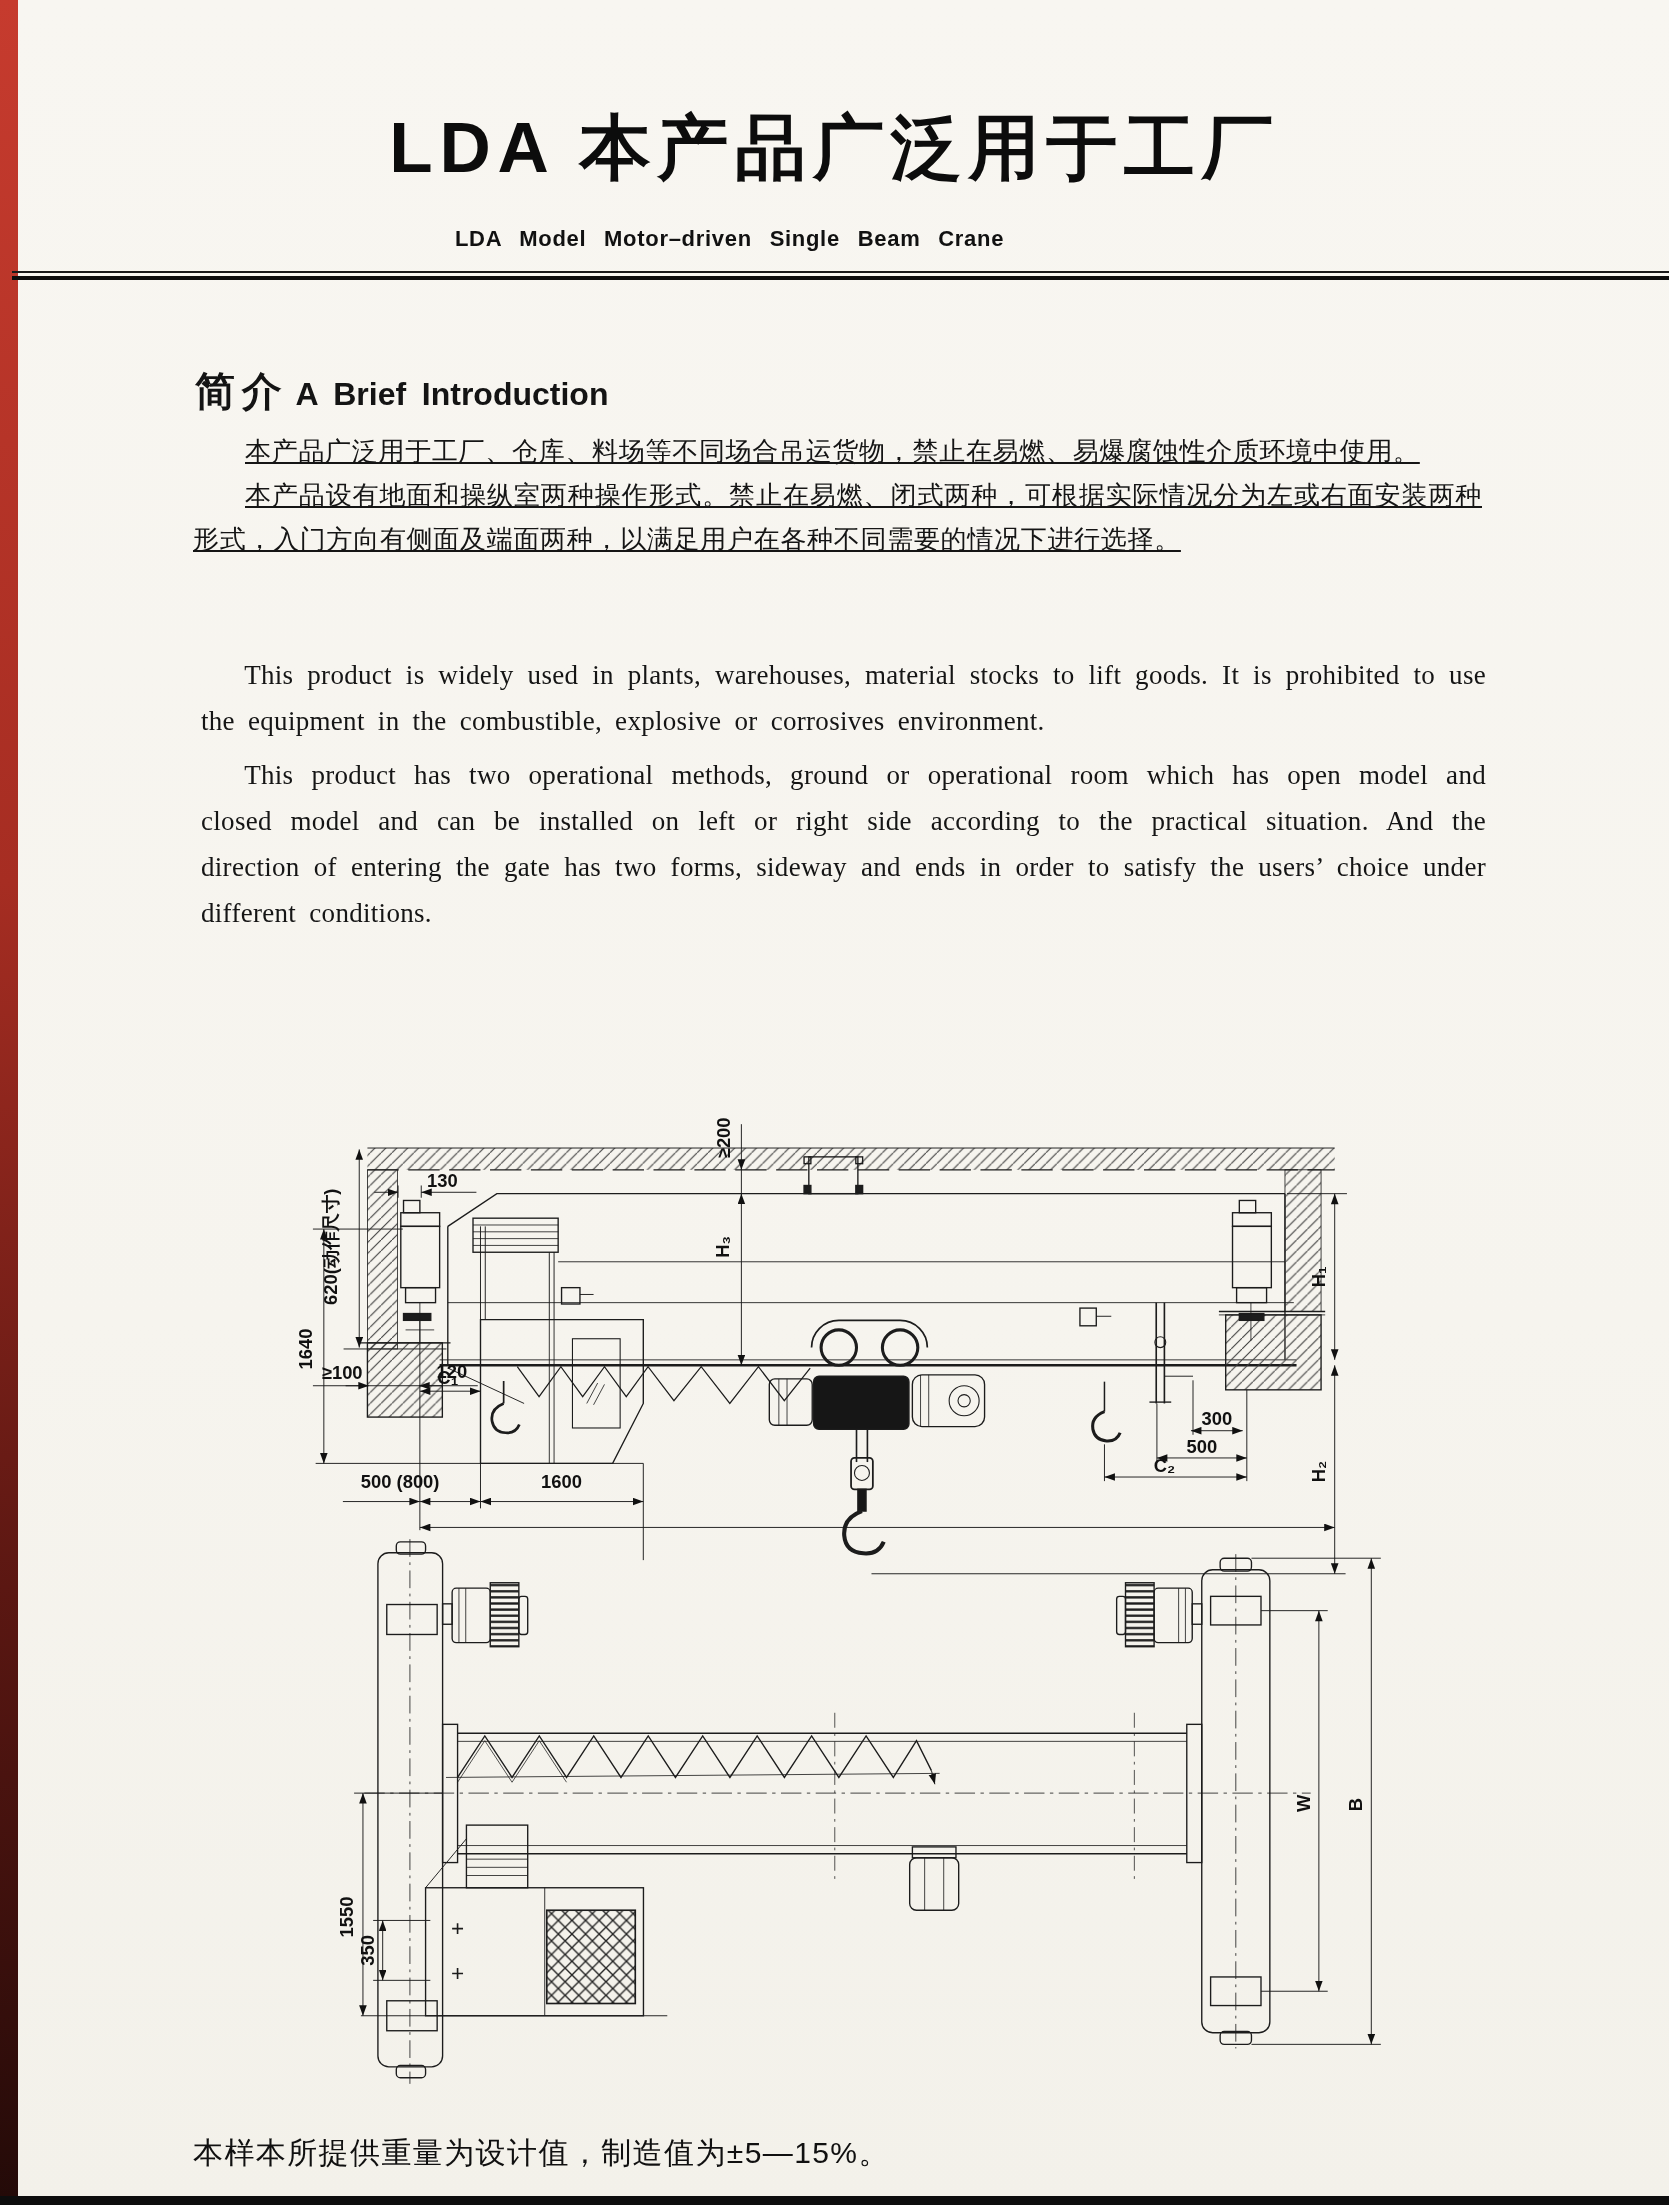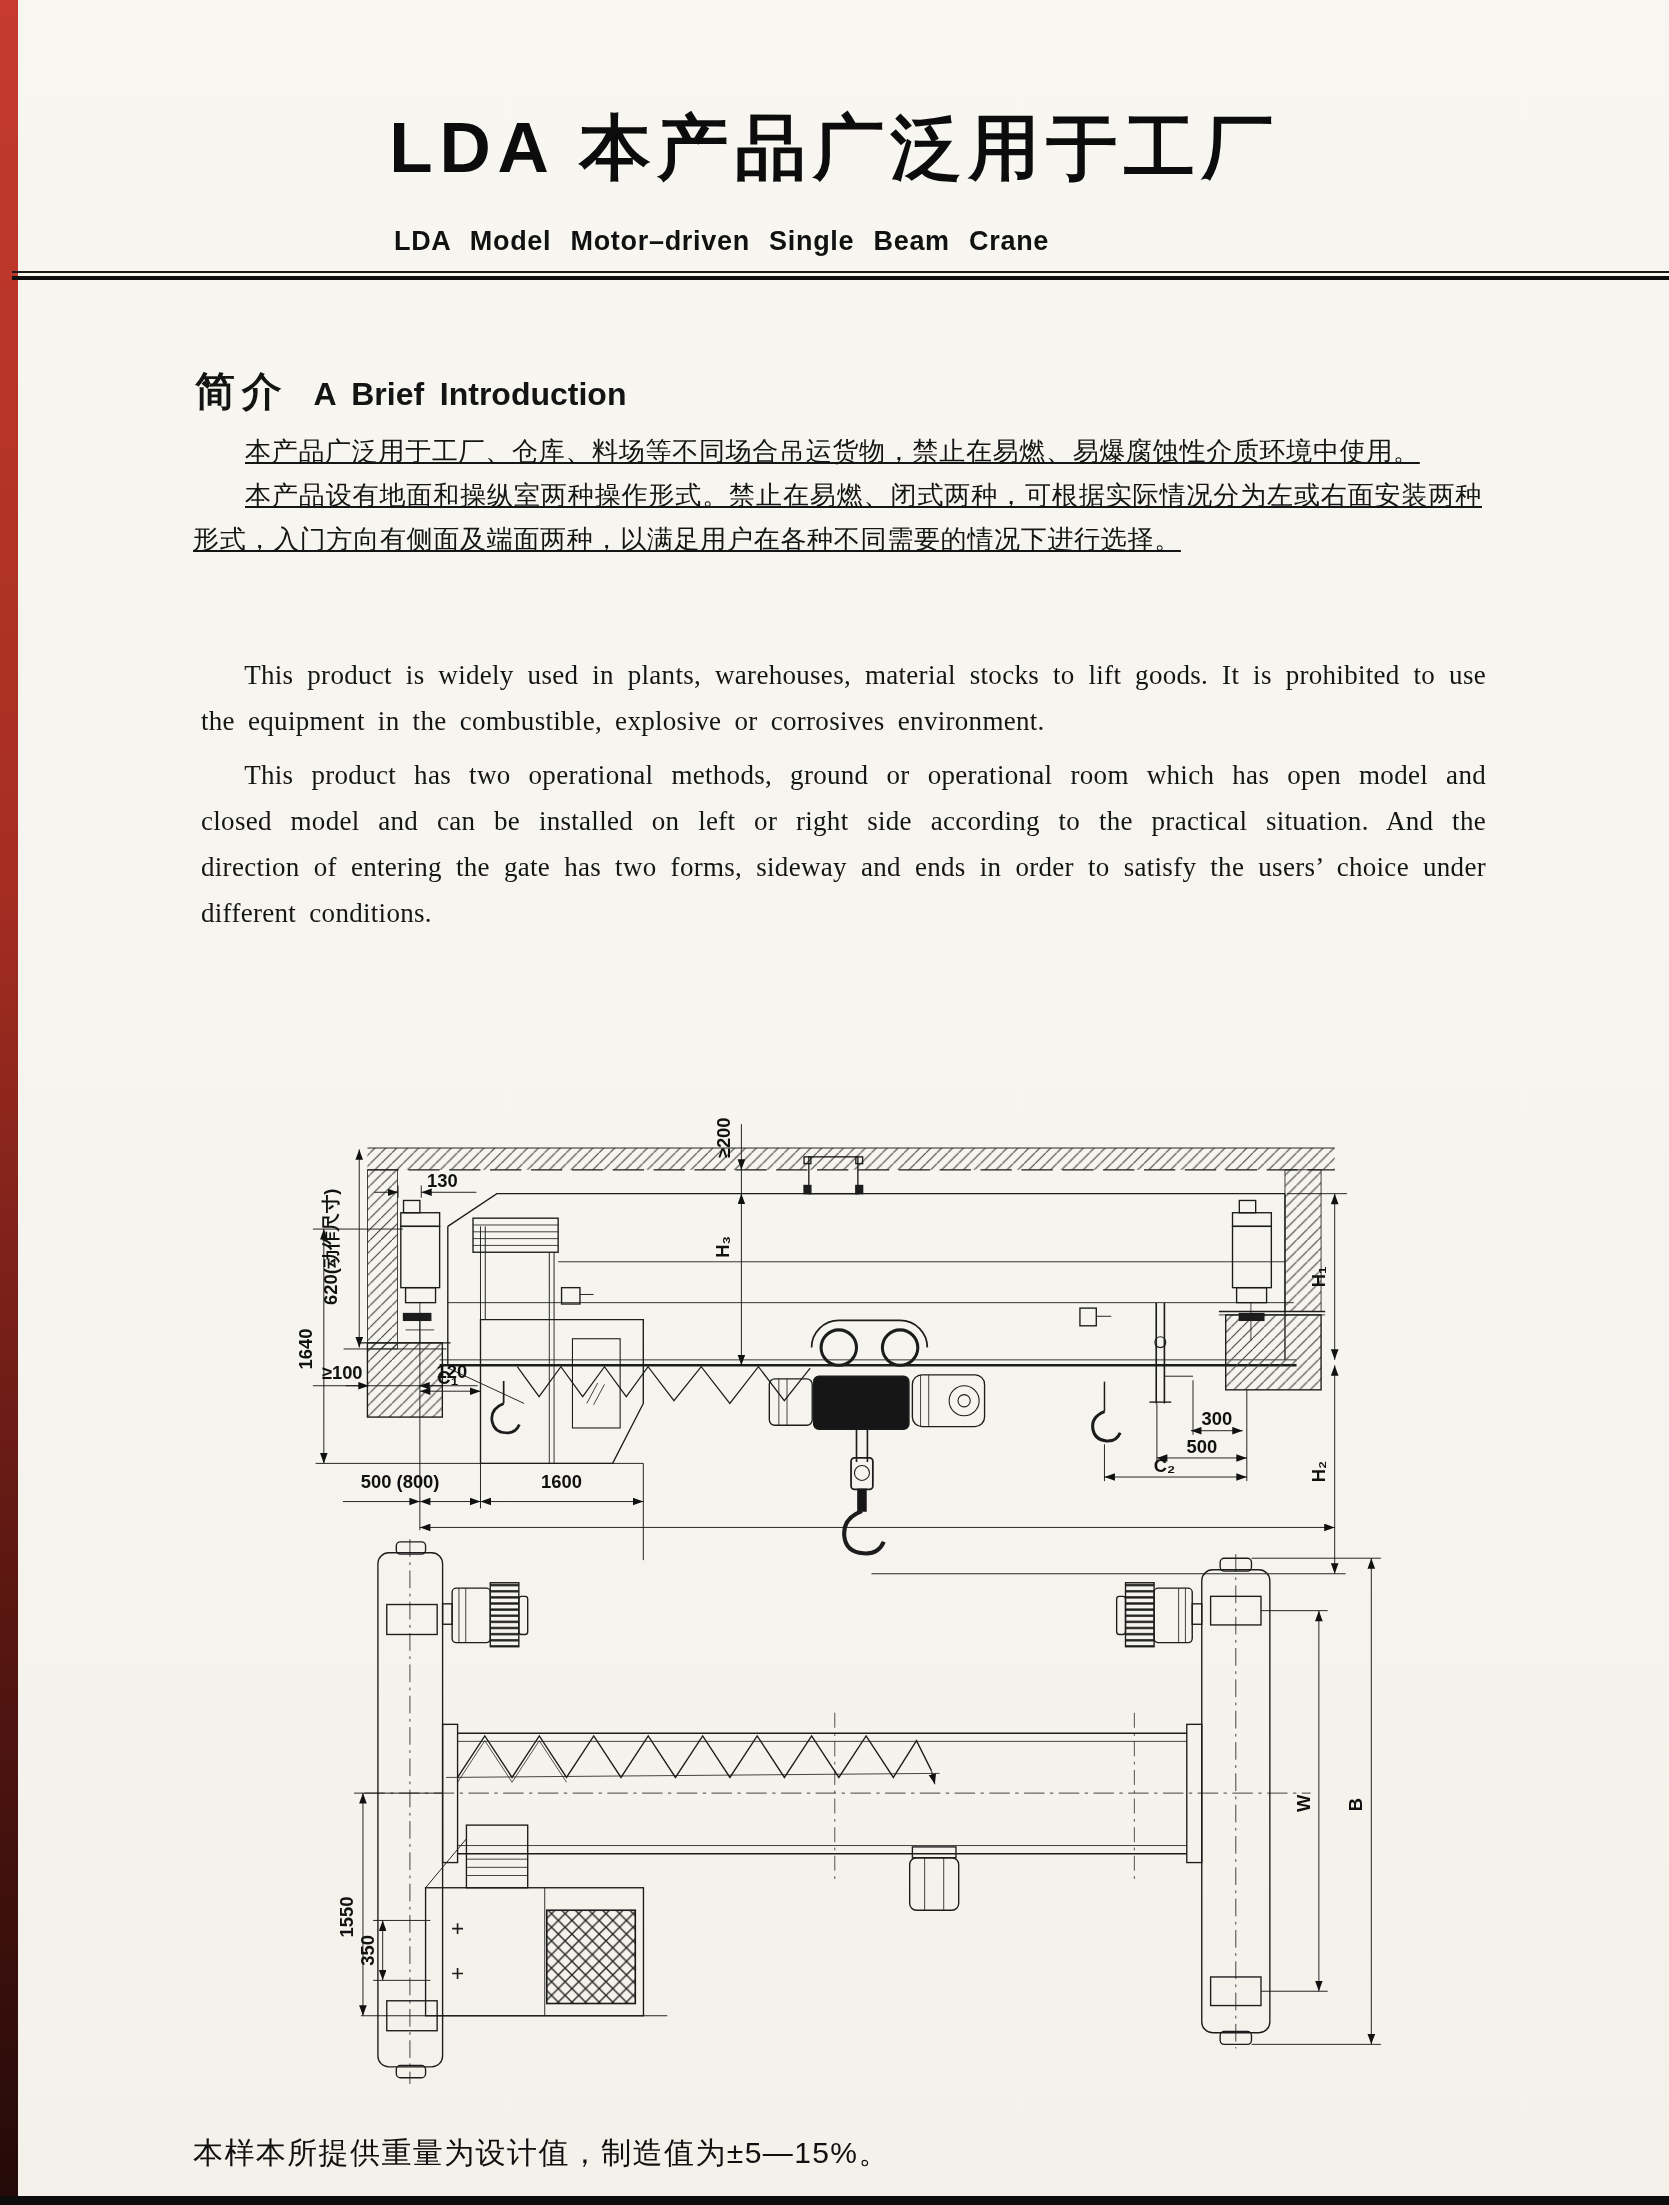--- a/index.html
+++ b/index.html
@@ -7,26 +7,26 @@
     position:relative;width:1669px;height:2205px;
     background:linear-gradient(180deg,#f8f6f1 0%,#f6f4ee 60%,#f3f1ea 100%);
     font-family:"Liberation Sans",sans-serif;color:#141414;overflow:hidden;
   }
   .edge-left{position:absolute;left:0;top:0;width:17.7px;height:2205px;
     background:linear-gradient(180deg,#c63b2e 0%,#a62d22 40%,#5b1712 72%,#230a08 100%);}
   .edge-bottom{position:absolute;left:0;bottom:0;width:1669px;height:9.5px;background:#0d0d0d;}
   .title-zh{position:absolute;left:0;top:101px;width:1669px;text-align:center;
     font-size:71px;font-weight:bold;letter-spacing:6.8px;color:#0c0c0c;}
   .title-en{position:absolute;left:0;top:226px;width:1443px;text-align:center;
-    font-size:27px;font-weight:bold;letter-spacing:0.7px;word-spacing:11px;color:#111;}
+    font-size:22px;font-weight:bold;letter-spacing:0.7px;word-spacing:11px;color:#111;padding-left:8px;}
   .rule-thin{position:absolute;left:12.3px;top:271px;width:1657px;height:2px;background:#1a1a1a;}
   .rule-thick{position:absolute;left:12.3px;top:276px;width:1657px;height:4.1px;background:#0d0d0d;}
   .sec-head{position:absolute;left:195px;top:364px;white-space:nowrap;}
   .sec-head .zh{font-size:40px;font-weight:700;letter-spacing:6.8px;font-family:Liberation Mono, monospace;}
-  .sec-head .en{font-size:32px;font-weight:700;margin-left:25px;word-spacing:6.8px;}
+  .sec-head .en{font-size:32px;font-weight:700;margin-left:7px;word-spacing:6.8px;}
   .zh-block{position:absolute;left:193px;top:430px;width:1289px;
     font-family:"Liberation Serif",serif;font-size:26px;line-height:44px;
     letter-spacing:0.7px;text-align:justify;color:#151515;}
   .zh-block p{margin:0;text-indent:2em;text-decoration:underline;}
   .en-block{position:absolute;left:193px;top:644px;width:1301px;
     font-family:"Liberation Serif",serif;font-size:27px;line-height:46px;
     word-spacing:6.1px;letter-spacing:0.3px;text-align:justify;color:#151515;}
   .en-block p{margin:8px;text-indent:1.6em;}
   .drawing{position:absolute;}
   .footer{position:absolute;left:193px;top:2133px;font-size:30px;font-weight:400;

